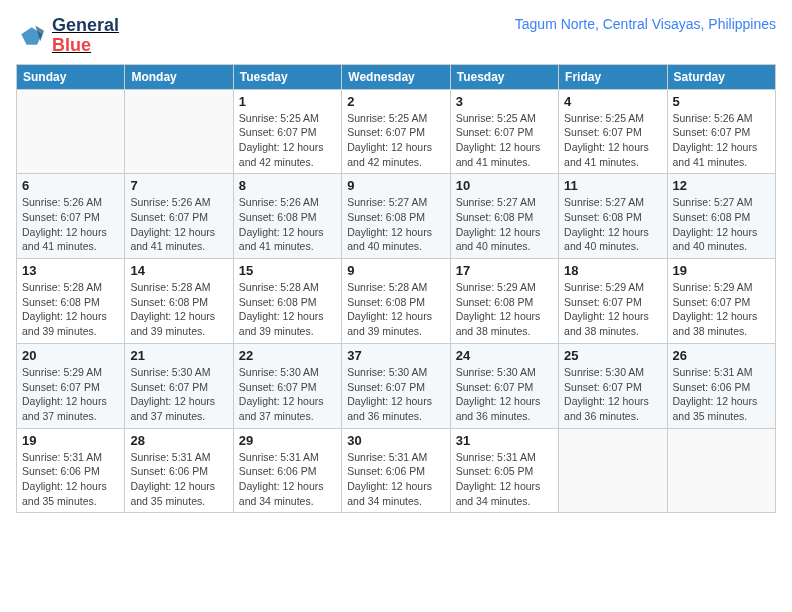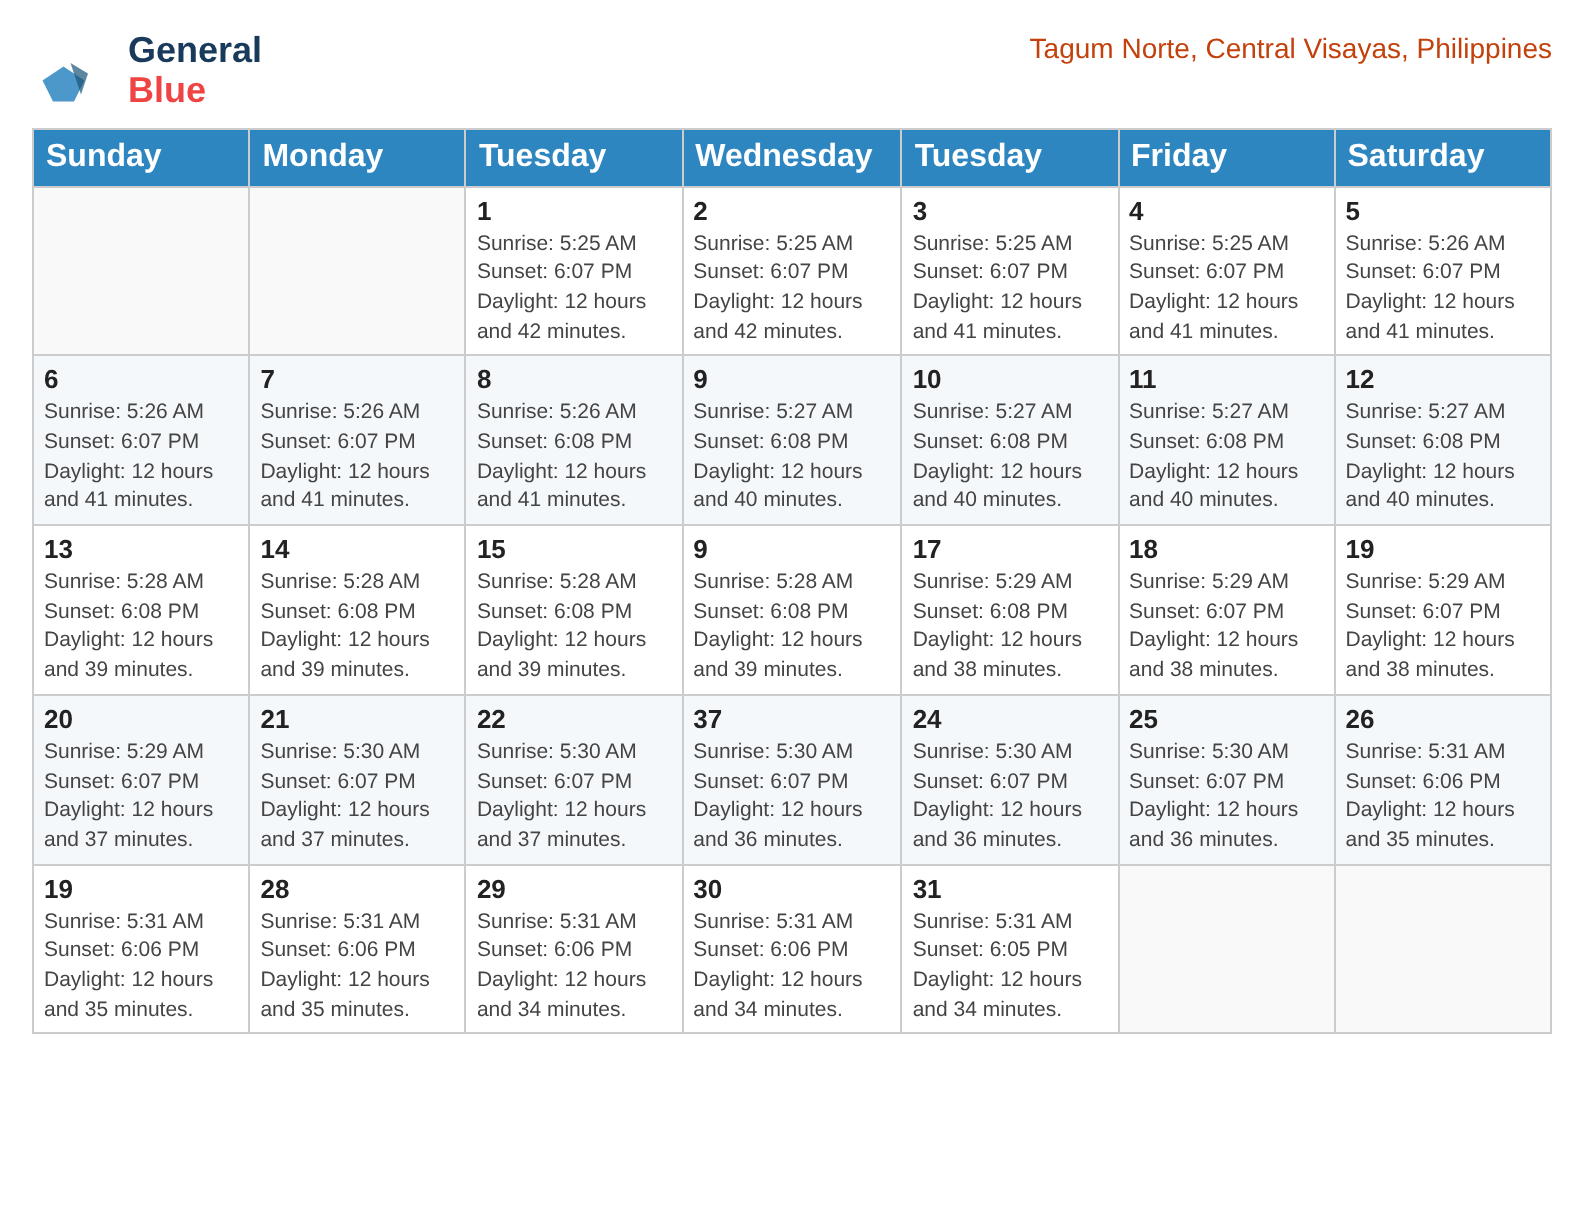--- a/index.html
+++ b/index.html
@@ -11,22 +11,23 @@
       padding: 16px;
     }
     .header {
       display: flex;
       justify-content: space-between;
       align-items: flex-start;
       margin-bottom: 8px;
     }
     .logo {
       display: flex;
-      align-items: flex-end;
-      gap: 20px;
+      align-items: center;
+      gap: 8px;
+      text-decoration: underline;
     }
     .logo-text {
       font-size: 18px;
       font-weight: bold;
       color: #1a3a5c;
       line-height: 1.1;
     }
     .logo-icon {
       width: 28px;
       height: 28px;
@@ -34,33 +35,33 @@
     .title-block {
       text-align: right;
     }
     .month-title {
       font-size: 36px;
       font-weight: bold;
       color: #1a3a5c;
     }
     .location-title {
       font-size: 14px;
-      color: #c2410c;
+      color: #3b82f6;
     }
     .calendar-table {
       width: 100%;
       border-collapse: collapse;
       font-size: 11px;
     }
     .calendar-table thead tr th {
       background: #2e86c1;
       color: #fff;
       padding: 5px 6px;
       text-align: left;
-      font-size: 16px;
+      font-size: 12px;
       font-weight: bold;
       border: 1px solid #ccc;
     }
     .calendar-table tbody tr td {
       border: 1px solid #ccc;
       vertical-align: top;
       padding: 4px 5px;
       min-width: 100px;
       height: 80px;
       background: #fff;

